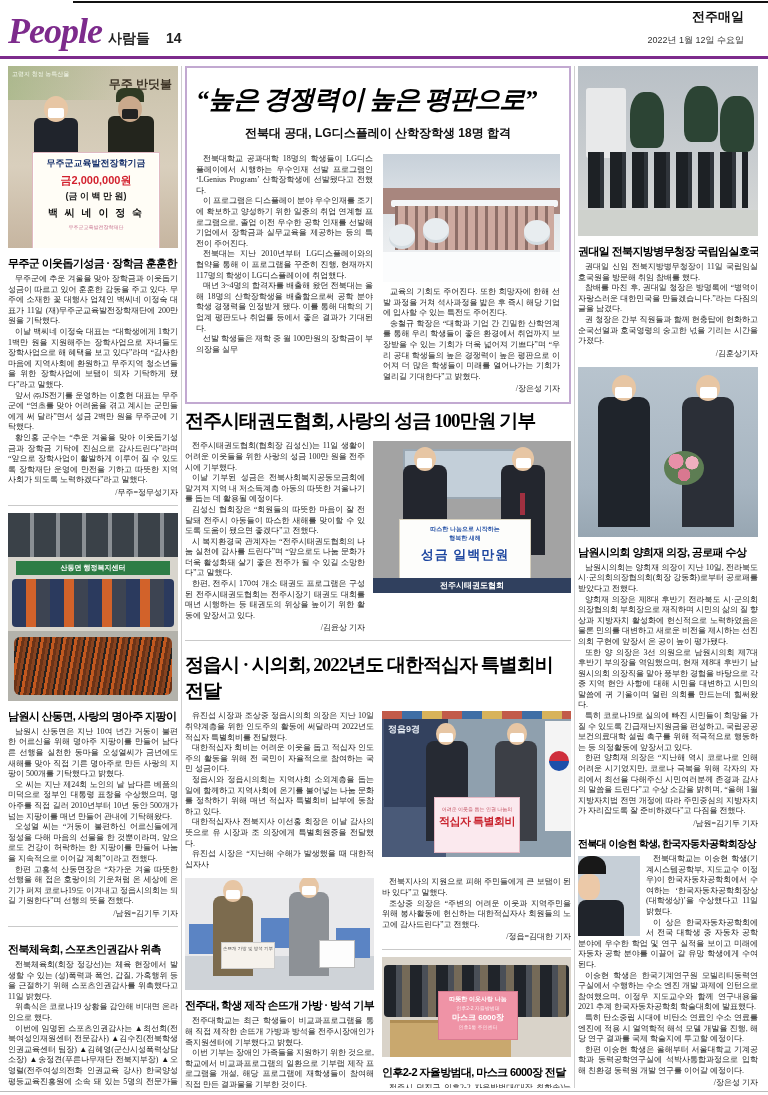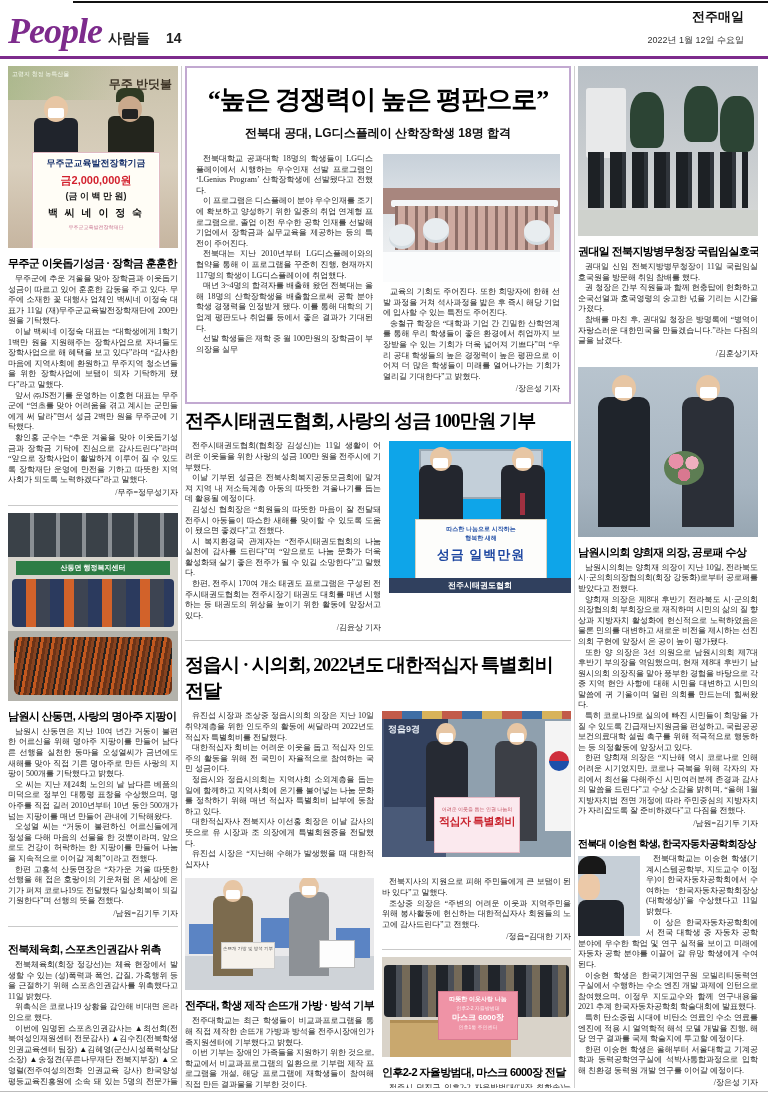--- a/index.html
+++ b/index.html
@@ -27,22 +27,22 @@
   .hdiv{height:1px;background:#c9c9c9;margin:7px 0;flex:none;}
   
   h3.small-head{font-family:"Liberation Sans",sans-serif;font-size:11px;font-weight:bold;
                 color:#000;margin:8px 0 3px 0;letter-spacing:-0.6px;white-space:nowrap;}
   h2.mid-head{font-family:"Liberation Serif",serif;font-size:19px;font-weight:bold;
               color:#000;margin:4px 0 2px 0;letter-spacing:-1px;}
   .bodytext p{font-size:8px;line-height:10.6px;margin:0;text-align:justify;text-indent:7px;color:#1c1c1c;}
   .byline{font-size:8px;line-height:11px;text-align:right;margin:1px 0 0 0;color:#1c1c1c;}
   
   .main-box{border:2px solid #c2a9d1;padding:6px 9px 8px 9px;flex:none;}
-  .main-head{font-family:"Liberation Serif",serif;font-size:26px;font-weight:bold;text-align:center;
-             margin:8px 0 2px 0;letter-spacing:-1px;color:#000;}
+  .main-head{font-family:"Liberation Serif",serif;font-size:26px;font-weight:bold;
+             margin:8px 0 2px 0;letter-spacing:-1px;color:#000;font-style:italic;}
   .main-sub{font-family:"Liberation Sans",sans-serif;font-size:12px;font-weight:bold;text-align:center;
             margin:8px 0 12px 0;color:#111;}
   .main-cols{display:flex;gap:10px;}
   .main-cols>div{flex:1;min-width:0;}
   
   .photo{position:relative;overflow:hidden;flex:none;}
   .photo *{position:absolute;}
   
   .ph-muju{height:182px;background:linear-gradient(180deg,#c9c2ab 0%,#d9cfbd 55%,#c6b5a0 100%);}
   .ph-muju .band{top:0;left:0;right:0;height:34px;background:linear-gradient(90deg,#7fa85f66,#d9cfbd00 70%);}
@@ -77,21 +77,21 @@
   .ph-snow .snowg{left:0;right:0;bottom:0;height:30px;background:#fbfcfd;}
   .ph-snow .tree{width:26px;height:22px;background:#e8edf0;border-radius:50%;top:70px;box-shadow:0 3px 0 #d4dde2;}
   
   .ph-visit{height:170px;background:linear-gradient(180deg,#b9c0c6 0%,#c9cdd0 55%,#d9dad8 100%);}
   .ph-visit .mem{left:8px;top:22px;width:40px;height:70px;background:#e8e9ea;border-radius:3px;}
   .ph-visit .pine{width:34px;height:56px;background:#2c4434;border-radius:40% 40% 20% 20%;top:26px;}
   .ph-visit .ppl{bottom:28px;height:56px;left:10px;right:10px;
      background:repeating-linear-gradient(90deg,#1d2125 0 12px,#30353b 12px 16px,transparent 16px 22px);}
   .ph-visit .grnd{bottom:0;left:0;right:0;height:26px;background:#cfd2cd;}
   
-  .ph-tkd{width:182px;height:152px;background:#0ea5e9;}
+  .ph-tkd{width:182px;height:152px;background:#a3a3a3;padding-left:16px;}
   .ph-tkd .map{left:30px;top:8px;width:120px;height:46px;background:#c3cfd9;border:2px solid #9aa7b2;}
   .ph-tkd .man{top:24px;width:44px;height:90px;background:#23262e;border-radius:8px 8px 0 0;}
   .ph-tkd .hd{top:6px;width:22px;height:24px;}
   .ph-tkd .msk{top:17px;width:15px;height:10px;}
   .ph-tkd .tie{top:52px;width:5px;height:22px;background:#a03040;}
   .ph-tkd .banner{left:26px;top:78px;width:130px;height:56px;background:#fdfdfb;border:1px solid #d8d2c0;
                   text-align:center;font-family:"Liberation Sans",sans-serif;padding-top:5px;}
   .ph-tkd .banner span{position:static;display:block;}
   .bn-small{font-size:6px;color:#2a55a8;font-weight:bold;}
   .bn-big{font-size:13px;color:#1d46a0;font-weight:bold;margin-top:3px;letter-spacing:1px;}
@@ -212,21 +212,21 @@
         <div class="gsign">산동면 행정복지센터</div>
         <div class="ppl"></div>
         <div class="canes"></div>
           <div class="pile"></div>
       </div>
       <h3 class="small-head">남원시 산동면, 사랑의 명아주 지팡이 기부</h3>
       <div class="bodytext">
           <p>남원시 산동면은 지난 10여 년간 거동이 불편한 어르신을 위해 명아주 지팡이를 만들어 남다른 선행을 실천한 동마을 오성열씨가 금년에도 새해를 맞아 직접 기른 명아주로 만든 사랑의 지팡이 500개를 기탁했다고 밝혔다.</p>
           <p>오 씨는 지난 제24회 노인의 날 남다른 베품의 미덕으로 정부인 대통령 표창을 수상했으며, 명아주를 직접 길러 2010년부터 10년 동안 500개가 넘는 지팡이를 매년 만들어 관내에 기탁해왔다.</p>
           <p>오성열 씨는 “거동이 불편하신 어르신들에게 정성을 다해 마음의 선물을 한 것뿐이라며, 앞으로도 건강이 허락하는 한 지팡이를 만들어 나눔을 지속적으로 이어갈 계획”이라고 전했다.</p>
-          <p>한편 고흥석 산동면장은 “차가운 겨울 따뜻한 선행을 해 접은 호랑이의 기운처럼 온 세상에 온기가 퍼져 코로나19도 전달했다 일상회복이 되길 기원한다”며 선행의 뜻을 전했다.</p>
+          <p>한편 고흥석 산동면장은 “차가운 겨울 따뜻한 선행을 해 접은 호랑이의 기운처럼 온 세상에 온기가 퍼져 코로나19도 이겨내고 정읍시의회는 되길 기원한다”며 선행의 뜻을 전했다.</p>
         </div>
       <p class="byline">/남원=김기두 기자</p>
 
       <div class="hdiv"></div>
       <h3 class="small-head">전북체육회, 스포츠인권감사 위촉</h3>
       <div class="bodytext">
           <p>전북체육회(회장 정강선)는 체육 현장에서 발생할 수 있는 (성)폭력과 폭언, 갑질, 가혹행위 등을 근절하기 위해 스포츠인권감사를 위촉했다고 11일 밝혔다.</p>
           <p>위촉식은 코로나19 상황을 감안해 비대면 온라인으로 했다.</p>
           <p>이번에 임명된 스포츠인권감사는 ▲최선희(전북여성인재원센터 전문감사) ▲김수진(전북학생인권교육센터 팀장) ▲김혜영(군산시성폭력상담소장) ▲송정견(푸른나무재단 전북지부장) ▲오영렬(전주여성의전화 인권교육 강사) 한국양성평등교육진흥원에 소속 돼 있는 5명의 전문가들로 구성됐다.</p>
         </div>
@@ -383,22 +383,22 @@
         <div class="mem"></div>
         <div class="pine" style="left:52px;"></div>
           <div class="pine" style="right:40px;top:20px;"></div>
           <div class="pine" style="right:4px;top:30px;"></div>
         <div class="ppl"></div>
           <div class="grnd"></div>
       </div>
       <h3 class="small-head">권대일 전북지방병무청장 국립임실호국원 참배</h3>
       <div class="bodytext">
           <p>권대일 신임 전북지방병무청장이 11일 국립임실호국원을 방문해 취임 참배를 했다.</p>
+          <p>참배를 마친 후, 권대일 청장은 방명록에 “병역이 자랑스러운 대한민국을 만들겠습니다.”라는 다짐의 글을 남겼다.</p>
           <p>권 청장은 간부 직원들과 함께 현충탑에 헌화하고 순국선열과 호국영령의 숭고한 넋을 기리는 시간을 가졌다.</p>
-          <p>참배를 마친 후, 권대일 청장은 방명록에 “병역이 자랑스러운 대한민국을 만들겠습니다.”라는 다짐의 글을 남겼다.</p>
         </div>
       <p class="byline">/김훈상기자</p>
 
       <div class="photo ph-nw" style="margin-top:8px;">
         <div class="man" style="left:20px;"></div>
           <div class="head hd" style="left:34px;"></div>
           <div class="mask msk" style="left:37px;"></div>
         <div class="man" style="right:24px;background:#2b2f37;"></div>
           <div class="head hd" style="right:38px;"></div>
           <div class="mask msk" style="right:41px;"></div>

